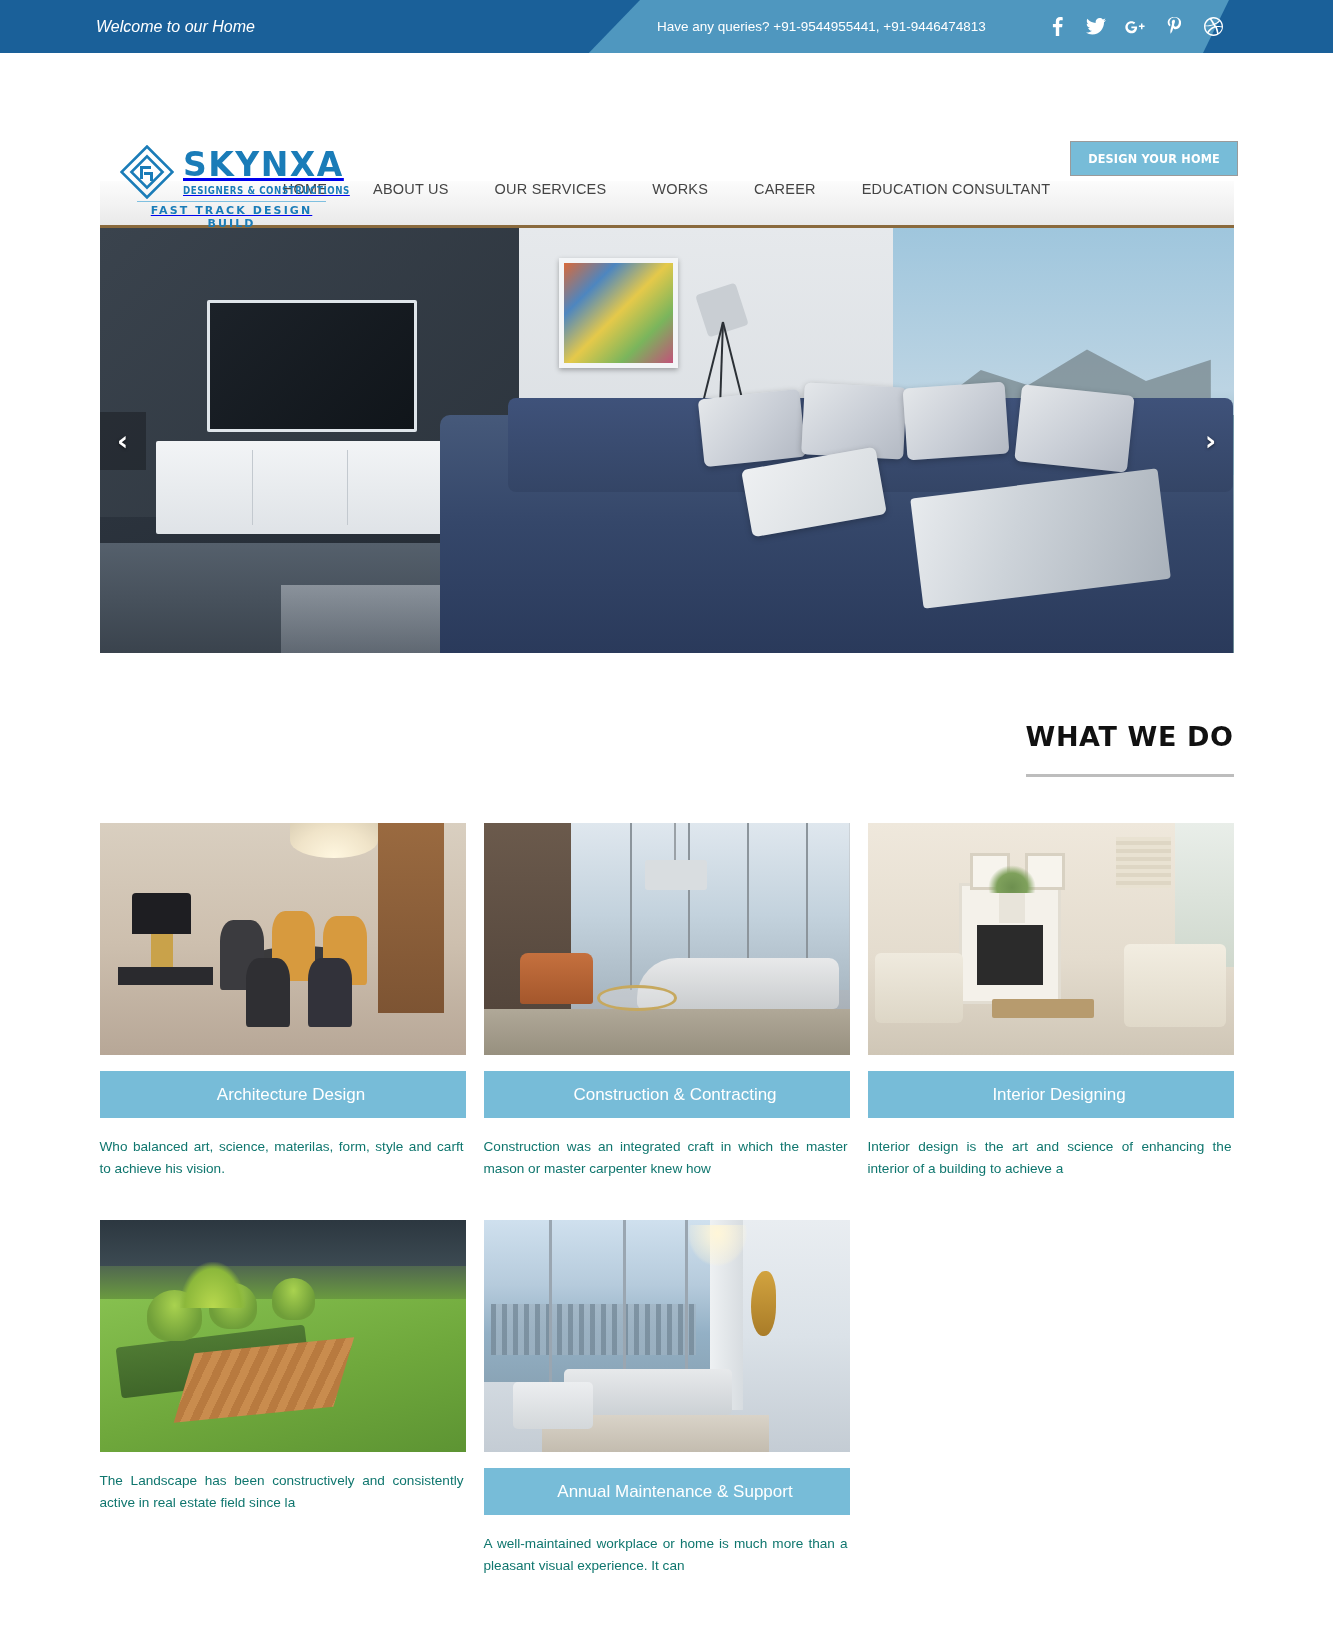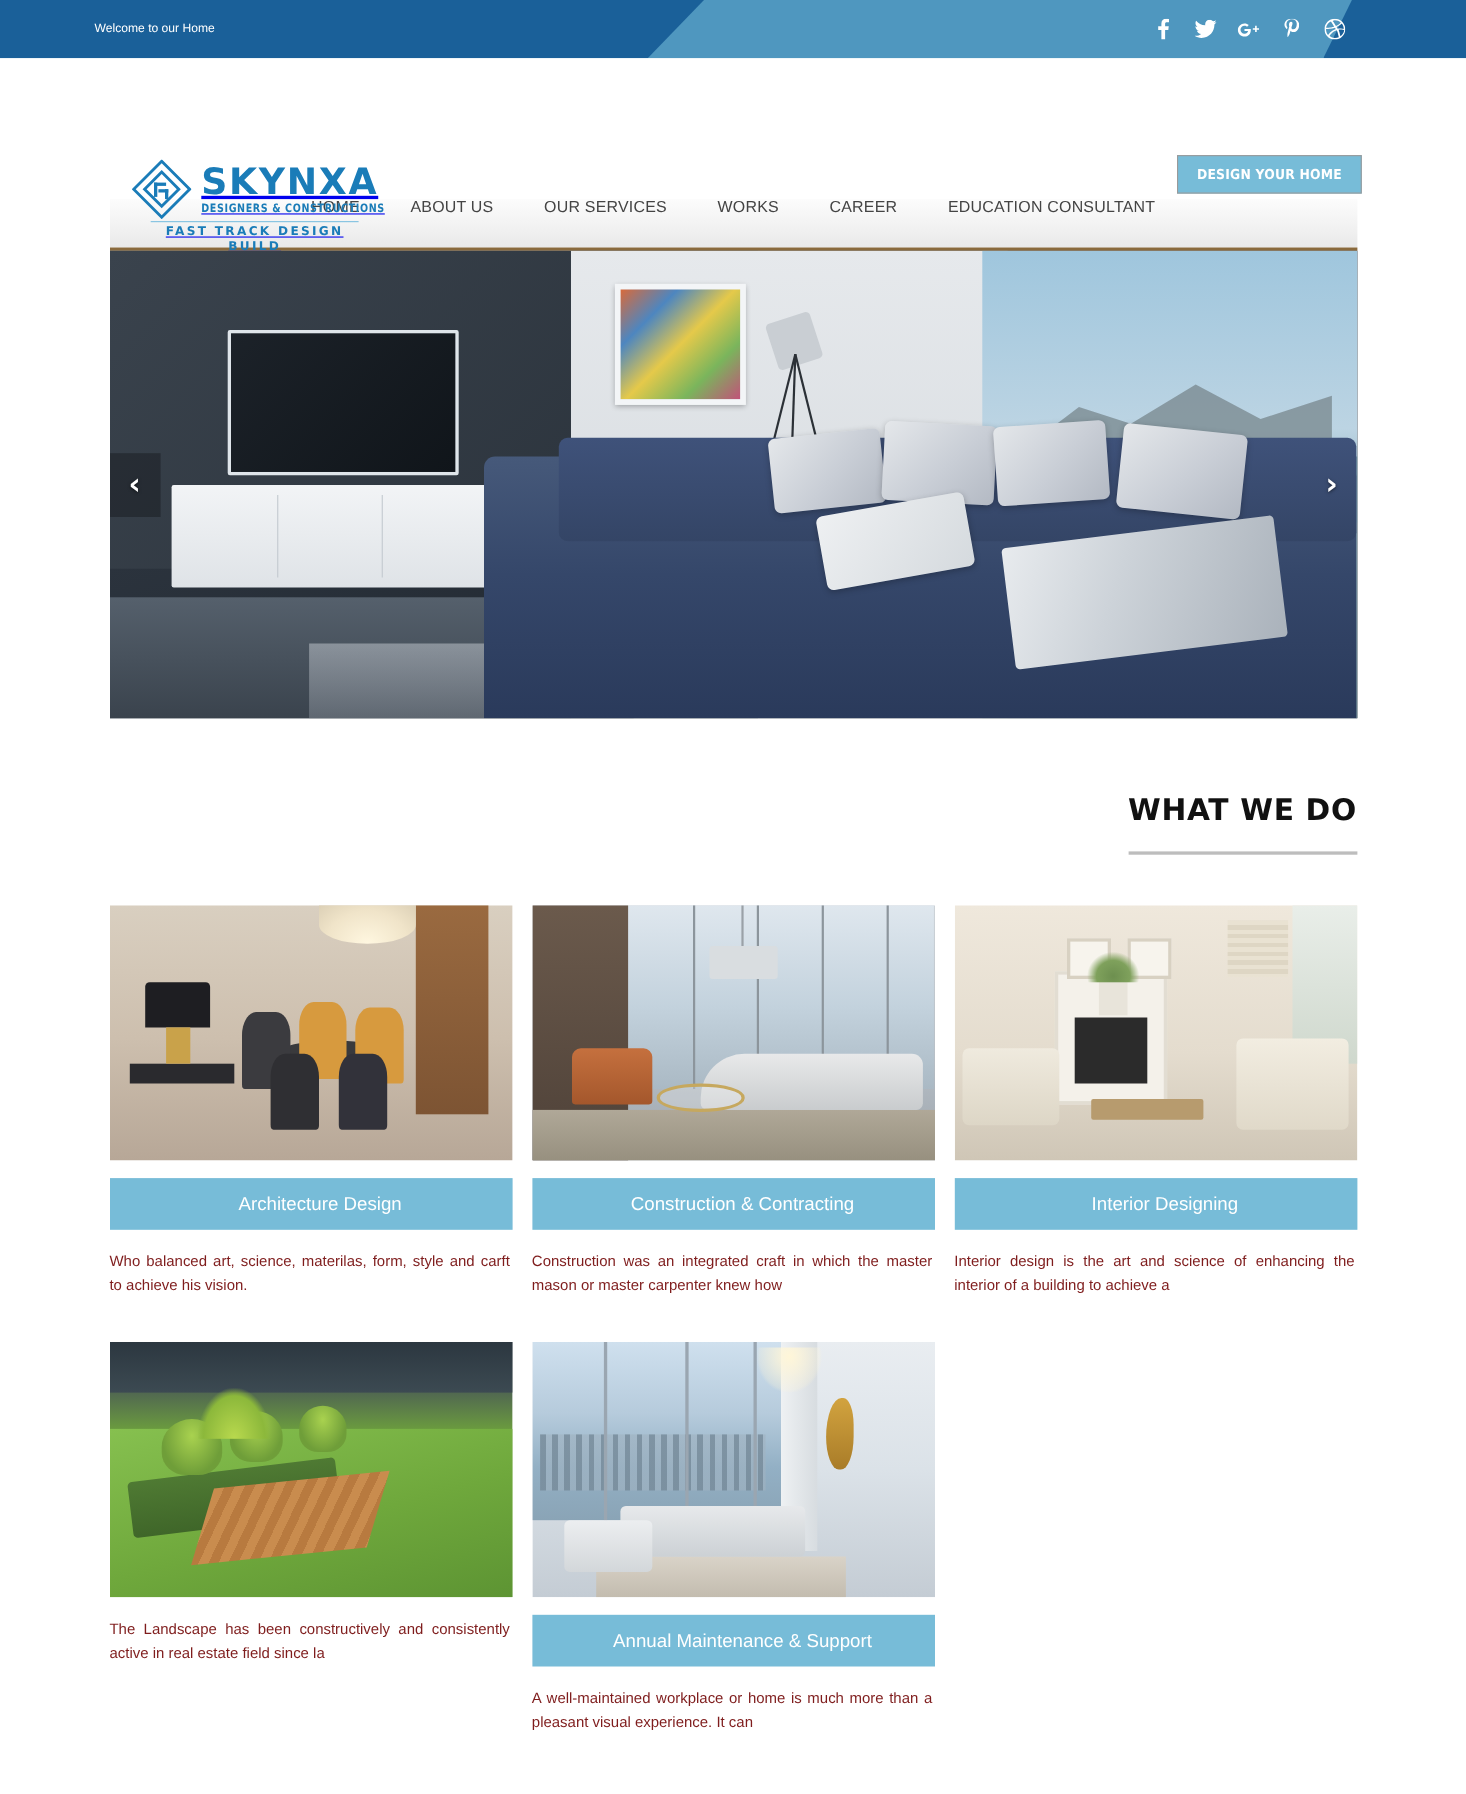--- a/index.html
+++ b/index.html
@@ -28,25 +28,26 @@
   }
   .topbar-right-shape {
     position: absolute;
     right: 0; top: 0;
     width: 130px; height: 53px;
     background: #1a6099;
     clip-path: polygon(20% 0, 100% 0, 100% 100%, 0 100%);
   }
   .topbar-welcome {
     position: absolute;
-    left: 86px; top: 0;
+    left: 96px; top: 0;
     line-height: 53px;
     color: #ffffff;
-    font-size: 11px;
+    font-size: 16px;
     z-index: 3;
+    font-style: italic;
   }
   .topbar-queries {
     position: absolute;
     left: 657px; top: 0;
     line-height: 53px;
     color: #ffffff;
     font-size: 13.5px;
     z-index: 3;
   }
   .topbar-social {
@@ -313,21 +314,21 @@
     font-size: 17px;
     line-height: 47px;
     height: 47px;
     cursor: pointer;
     padding-left: 17px;
   }
   .service-card .desc {
     margin-top: 18px;
     font-size: 13.6px;
     line-height: 1.62;
-    color: #7f1d1d;
+    color: #0f766e;
     text-align: justify;
     padding-right: 2px;
   }
 
   
   .sc { position: absolute; inset: 0; }
   
   .sc1 { background: linear-gradient(to bottom, #d9cfc0 0%, #cdbfae 52%, #b7a797 100%); }
   .sc1 .door { position:absolute; right:6%; top:0; width:18%; height:82%; background: linear-gradient(to bottom,#9a6a40,#7d5433); }
   .sc1 .pend { position:absolute; left:52%; top:0; width:24%; height:15%; background: radial-gradient(ellipse at 50% 100%, #fff7e0 0%, #f0e4c9 60%, #dcd0b6 100%); border-radius: 0 0 50% 50%; }
@@ -393,20 +394,21 @@
   .sc5 .col { position:absolute; left:62%; top:0; width:9%; height:82%; background: linear-gradient(to right,#eef1f3,#d7dce0); }
   .sc5 .sculp { position:absolute; left:73%; top:22%; width:7%; height:28%; background: linear-gradient(to bottom,#d2a33f,#a97c28); border-radius: 60% 40% 50% 50%; }
 </style>
 </head>
 <body>
 
 <div class="topbar">
   <div class="topbar-left-shape"></div>
   <div class="topbar-right-shape"></div>
   <div class="topbar-welcome">Welcome to our Home</div>
+  <div class="topbar-queries">Have any queries? +91-9544955441, +91-9446474813</div>
   <div class="topbar-social">
     <a class="soc" href="#">
       <svg width="11" height="19" viewBox="0 0 11 19">
           <path d="M7.2 19V10.3h2.9l.4-3.4H7.2V4.8c0-1 .3-1.6 1.7-1.6h1.8V.2C10.4.1 9.3 0 8.1 0 5.5 0 3.8 1.6 3.8 4.5v2.4H.9v3.4h2.9V19h3.4z"></path>
         </svg>
     </a>
     <a class="soc" href="#">
       <svg width="20" height="17" viewBox="0 0 20 17">
           <path d="M20 2c-.7.3-1.5.5-2.4.7.8-.5 1.5-1.3 1.8-2.3-.8.5-1.7.8-2.6 1C16 .5 14.9 0 13.7 0c-2.3 0-4.1 1.9-4.1 4.1 0 .3 0 .6.1.9C6.3 4.9 3.3 3.3 1.4.8 1 1.4.8 2.1.8 2.9c0 1.4.7 2.7 1.8 3.4-.7 0-1.3-.2-1.9-.5 0 2 1.4 3.7 3.3 4.1-.3.1-.7.1-1.1.1-.3 0-.5 0-.8-.1.5 1.6 2.1 2.8 3.9 2.9-1.4 1.1-3.2 1.8-5.1 1.8H0c1.8 1.2 4 1.9 6.3 1.9 7.5 0 11.7-6.3 11.7-11.7v-.5C18.8 3.5 19.5 2.8 20 2z"></path>
         </svg>

